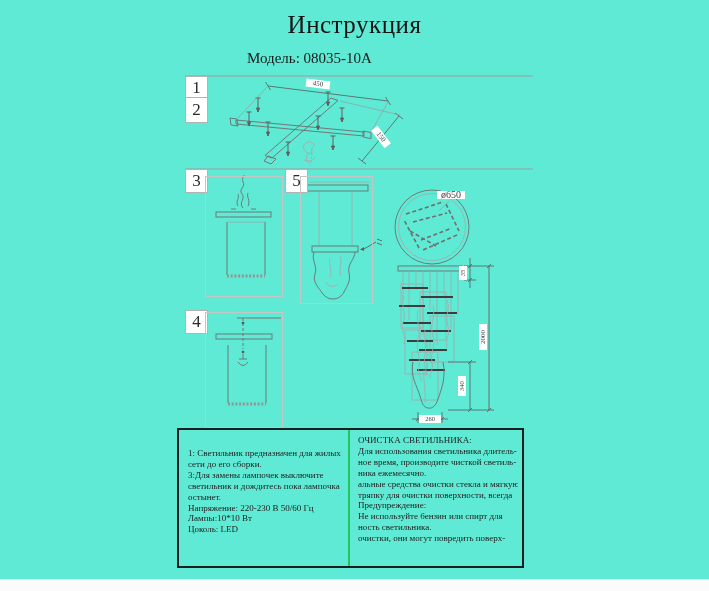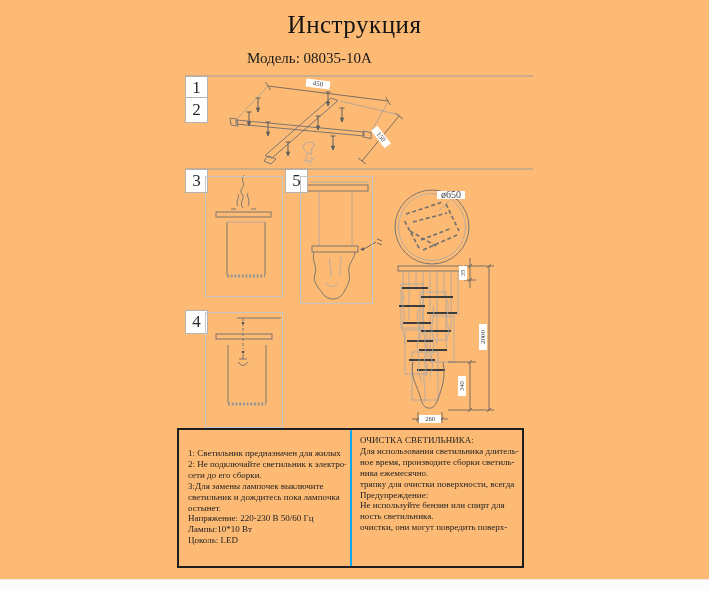--- a/index.html
+++ b/index.html
@@ -1,38 +1,38 @@
 <!DOCTYPE html>
 <html><head>
 <meta charset="utf-8">
 <style>
   html,body { margin:0; padding:0; background:#ffffff; }
   #page {
     position:relative; width:709px; height:591px; overflow:hidden;
-    background:#fdba74; font-family:"Liberation Serif", serif; color:#1c1c1c;
+    background:#5eead4; font-family:"Liberation Serif", serif; color:#1c1c1c;
   }
   .abs { position:absolute; }
   
   #title { top:11px; left:0; width:709px; text-align:center;
            font-size:25px; letter-spacing:.5px; color:#141414; }
   #model { top:50px; left:0; width:619px; text-align:center;
            font-size:15px; color:#1a1a1a; }
   
   .stepbox { width:21px; height:22px; border:1px solid #b3b3b3; background:#fff;
              text-align:center; font-size:17px; line-height:21px; color:#2a2a2a; }
   
   .frame { border:1px solid #c6c6c6; background:transparent; }
   
   .dim { font-size:7px; color:#3d3d3d; text-align:center; background:#fff; line-height:8px; }
   .dim.rot { transform-origin:center; }
   
   #infobox { left:177px; top:428px; width:347px; height:140px;
              border:2px solid #1e1e1e; display:flex; box-sizing:border-box; }
   #infobox .cell { box-sizing:border-box; font-size:9px; line-height:10.9px; color:#222; }
-  #cell-left  { width:173px; border-right:2px solid #0ea5e9; padding:18px 4px 0 9px; }
+  #cell-left  { width:173px; border-right:2px solid #22c55e; padding:18px 4px 0 9px; }
   #cell-right { width:172px; padding:5px 4px 0 8px; }
   .tline { white-space:nowrap; overflow:hidden; }
   #cleaning-title { white-space:nowrap; }
   
   svg .thin  { stroke:#6e6e6e; stroke-width:.9; fill:none; }
   svg .faint { stroke:#a8a8a8; stroke-width:.8; fill:none; }
   svg .ext   { stroke:#9b9b9b; stroke-width:.7; fill:none; }
   svg .dimln { stroke:#5a5a5a; stroke-width:.8; fill:none; }
   svg .rung  { stroke:#3c3c3c; stroke-width:2; fill:none; }
   svg .dash  { stroke:#6f6f6f; stroke-width:1.6; fill:none; stroke-dasharray:4 2.6; }
@@ -255,34 +255,34 @@
   <div class="abs dim rot" style="left:370px; top:133px; width:22px; transform:rotate(52deg);">150</div>
   <div class="abs dim" style="left:437px; top:191px; width:28px; font-size:10px;">ø650</div>
   <div class="abs dim rot" style="left:456px; top:269px; width:14px; font-size:6.5px; transform:rotate(-90deg);">35</div>
   <div class="abs dim rot" style="left:470px; top:333px; width:26px; transform:rotate(-90deg);">2000</div>
   <div class="abs dim rot" style="left:452px; top:382px; width:20px; font-size:6.5px; transform:rotate(-90deg);">340</div>
   <div class="abs dim" style="left:419px; top:415px; width:22px; font-size:6.5px;">260</div>
 
   <div class="abs" id="infobox">
     <div class="cell" id="cell-left">
       <div class="tline">1: Светильник предназначен для жилых</div>
-      <div class="tline">2: Не подключайте светильник к электро-</div>
       <div class="tline">сети до его сборки.</div>
       <div class="tline">3:Для замены лампочек выключите</div>
       <div class="tline">светильник  и дождитесь пока лампочка</div>
       <div class="tline">остынет.</div>
       <div class="tline">Напряжение: 220-230 В 50/60 Гц</div>
       <div class="tline">Лампы:10*10 Вт</div>
       <div class="tline">Цоколь: LED</div>
     </div>
     <div class="cell" id="cell-right">
       <div id="cleaning-title">ОЧИСТКА СВЕТИЛЬНИКА:</div>
       <div class="tline">Для использования светильника длитель-</div>
-      <div class="tline">ное время, производите сборки светиль-</div>
+      <div class="tline">ное время, производите чисткой светиль-</div>
       <div class="tline">ника ежемесячно.</div>
+      <div class="tline">альные средства очистки стекла и мягкую</div>
       <div class="tline">тряпку для очистки поверхности, всегда</div>
       <div class="tline">Предупреждение:</div>
       <div class="tline">Не используйте бензин или спирт для</div>
       <div class="tline">ность светильника.</div>
       <div class="tline">очистки, они могут повредить поверх-</div>
     </div>
   </div>
 
   <div class="abs" id="scan-edge"></div>
 </div>

